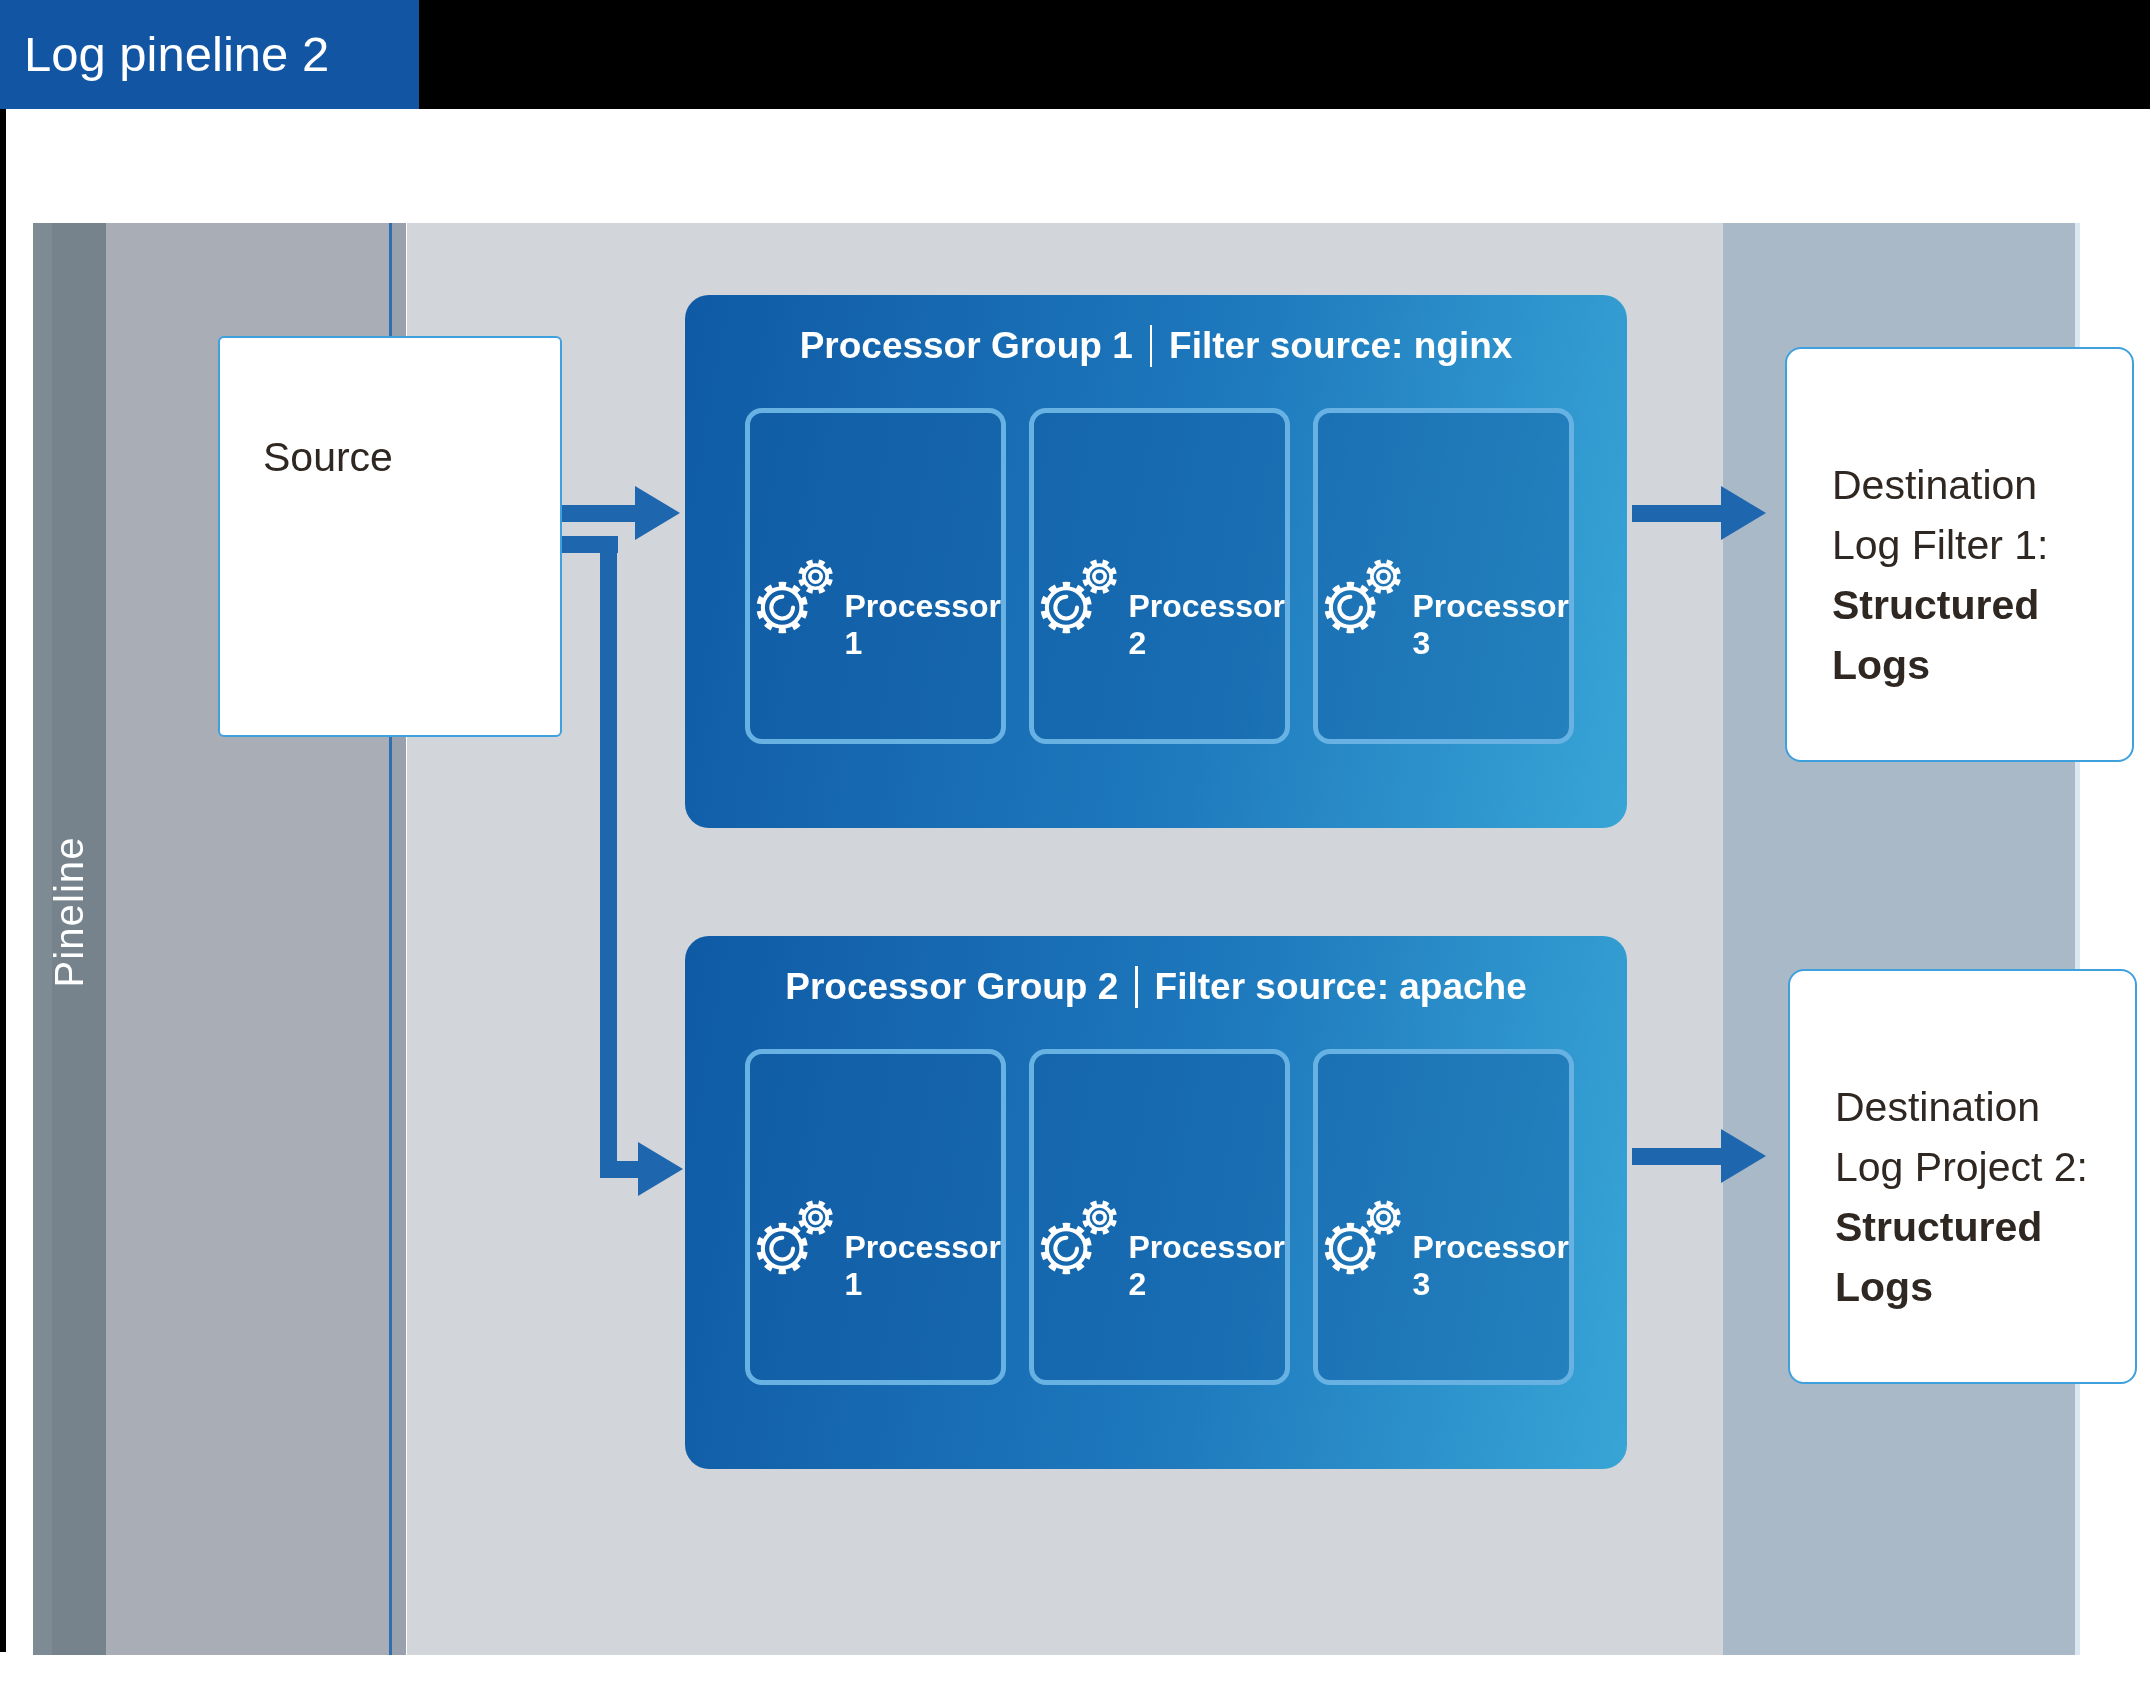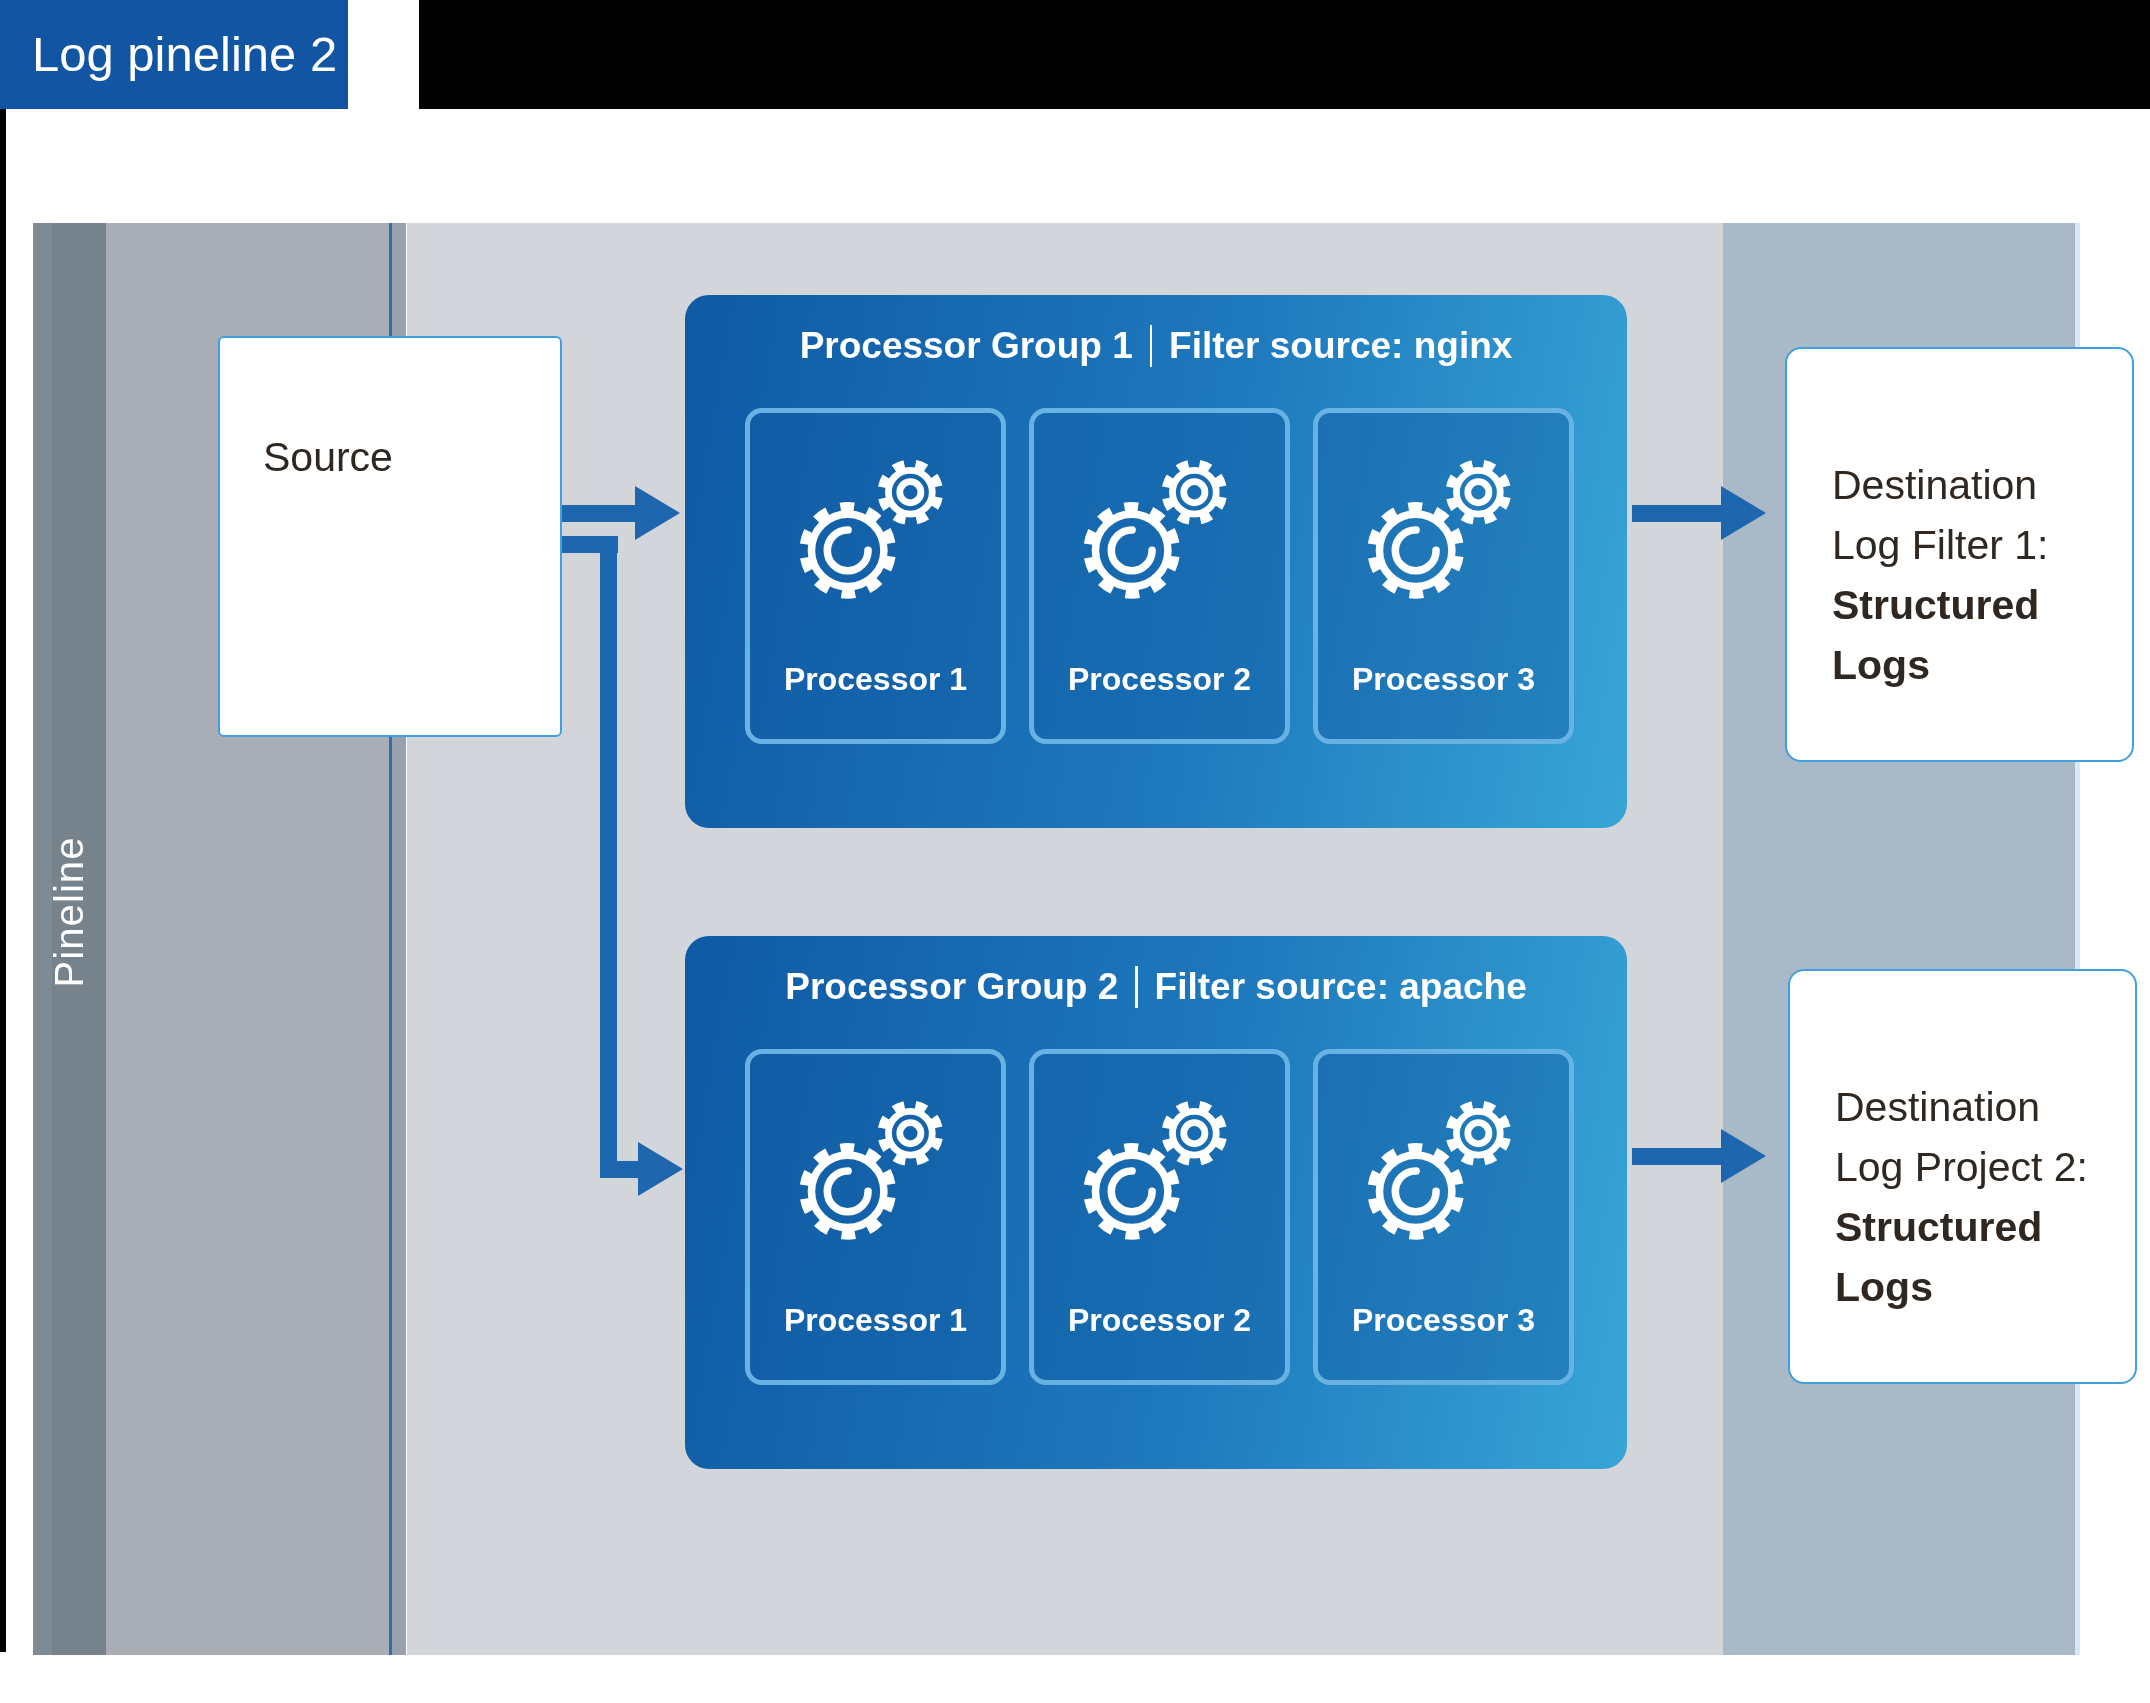--- a/index.html
+++ b/index.html
@@ -2,23 +2,23 @@
 <html style="font-size:9.2px"><head>
 <meta charset="utf-8">
 <style>
   html,body { margin:0; padding:0; background:#ffffff; }
   .page {
     position:relative; width:2151px; height:1704px; overflow:hidden;
     background:#ffffff; font-family:"Liberation Sans", sans-serif;
   }
   
   .header-blue {
-    position:absolute; left:0; top:0; width:348px; height:109px;
+    position:absolute; left:0; top:0; width:419px; height:109px;
     background:#1155a3; color:#ffffff;
-    font-size:49px; line-height:109px; padding-left:32px; box-sizing:border-box;
+    font-size:49px; line-height:109px; padding-left:24px; box-sizing:border-box;
     white-space:nowrap;
   }
   .header-black { position:absolute; left:419px; top:0; width:1731px; height:109px; background:#000000; }
   .left-line   { position:absolute; left:0; top:109px; width:5.7px; height:1543px; background:#000000; }
 
   
   .strip { position:absolute; top:223px; height:1432px; }
   .sidebar      { left:33px;   width:73px;  background:linear-gradient(to right,#7e8b94 0 19px,#76838d 19px); }
   .strip-med    { left:106px;  width:283px;  background:#a9aeb6; }
   .divider-blue { left:389px;  width:2.9px;    background:#2f6eb1; }
@@ -55,21 +55,21 @@
     position:absolute; left:0; top:30px; width:100%;
     display:flex; justify-content:center; 
     color:#ffffff; font-size:37px; font-weight:bold; white-space:nowrap;
   }
   .title-sep { display:inline-block; width:2.3px; height:42px; background:#ffffff; margin:0 17px; }
   .cards-row { position:absolute; left:60px; top:113px; display:flex; gap:23px; }
   .card {
     width:261px; height:336px; box-sizing:border-box;
     border:5.2px solid #67b2e3; border-radius:17px;
     background:rgba(18,94,164,0.45);
-    display:flex; flex-direction:column; align-items:center; padding-top:43px;
+    display:flex; flex-direction:row; align-items:center; padding-top:43px;
   }
   .card-label { margin-top:54px; color:#ffffff; font-size:32px; font-weight:600; }
 
   
   .shaft { position:absolute; background:#1e67af; z-index:1; }
   .head-right {
     position:absolute; width:0; height:0; z-index:1;
     border-top:27.5px solid transparent; border-bottom:27.5px solid transparent;
     border-left:45px solid #1e67af;
   }

